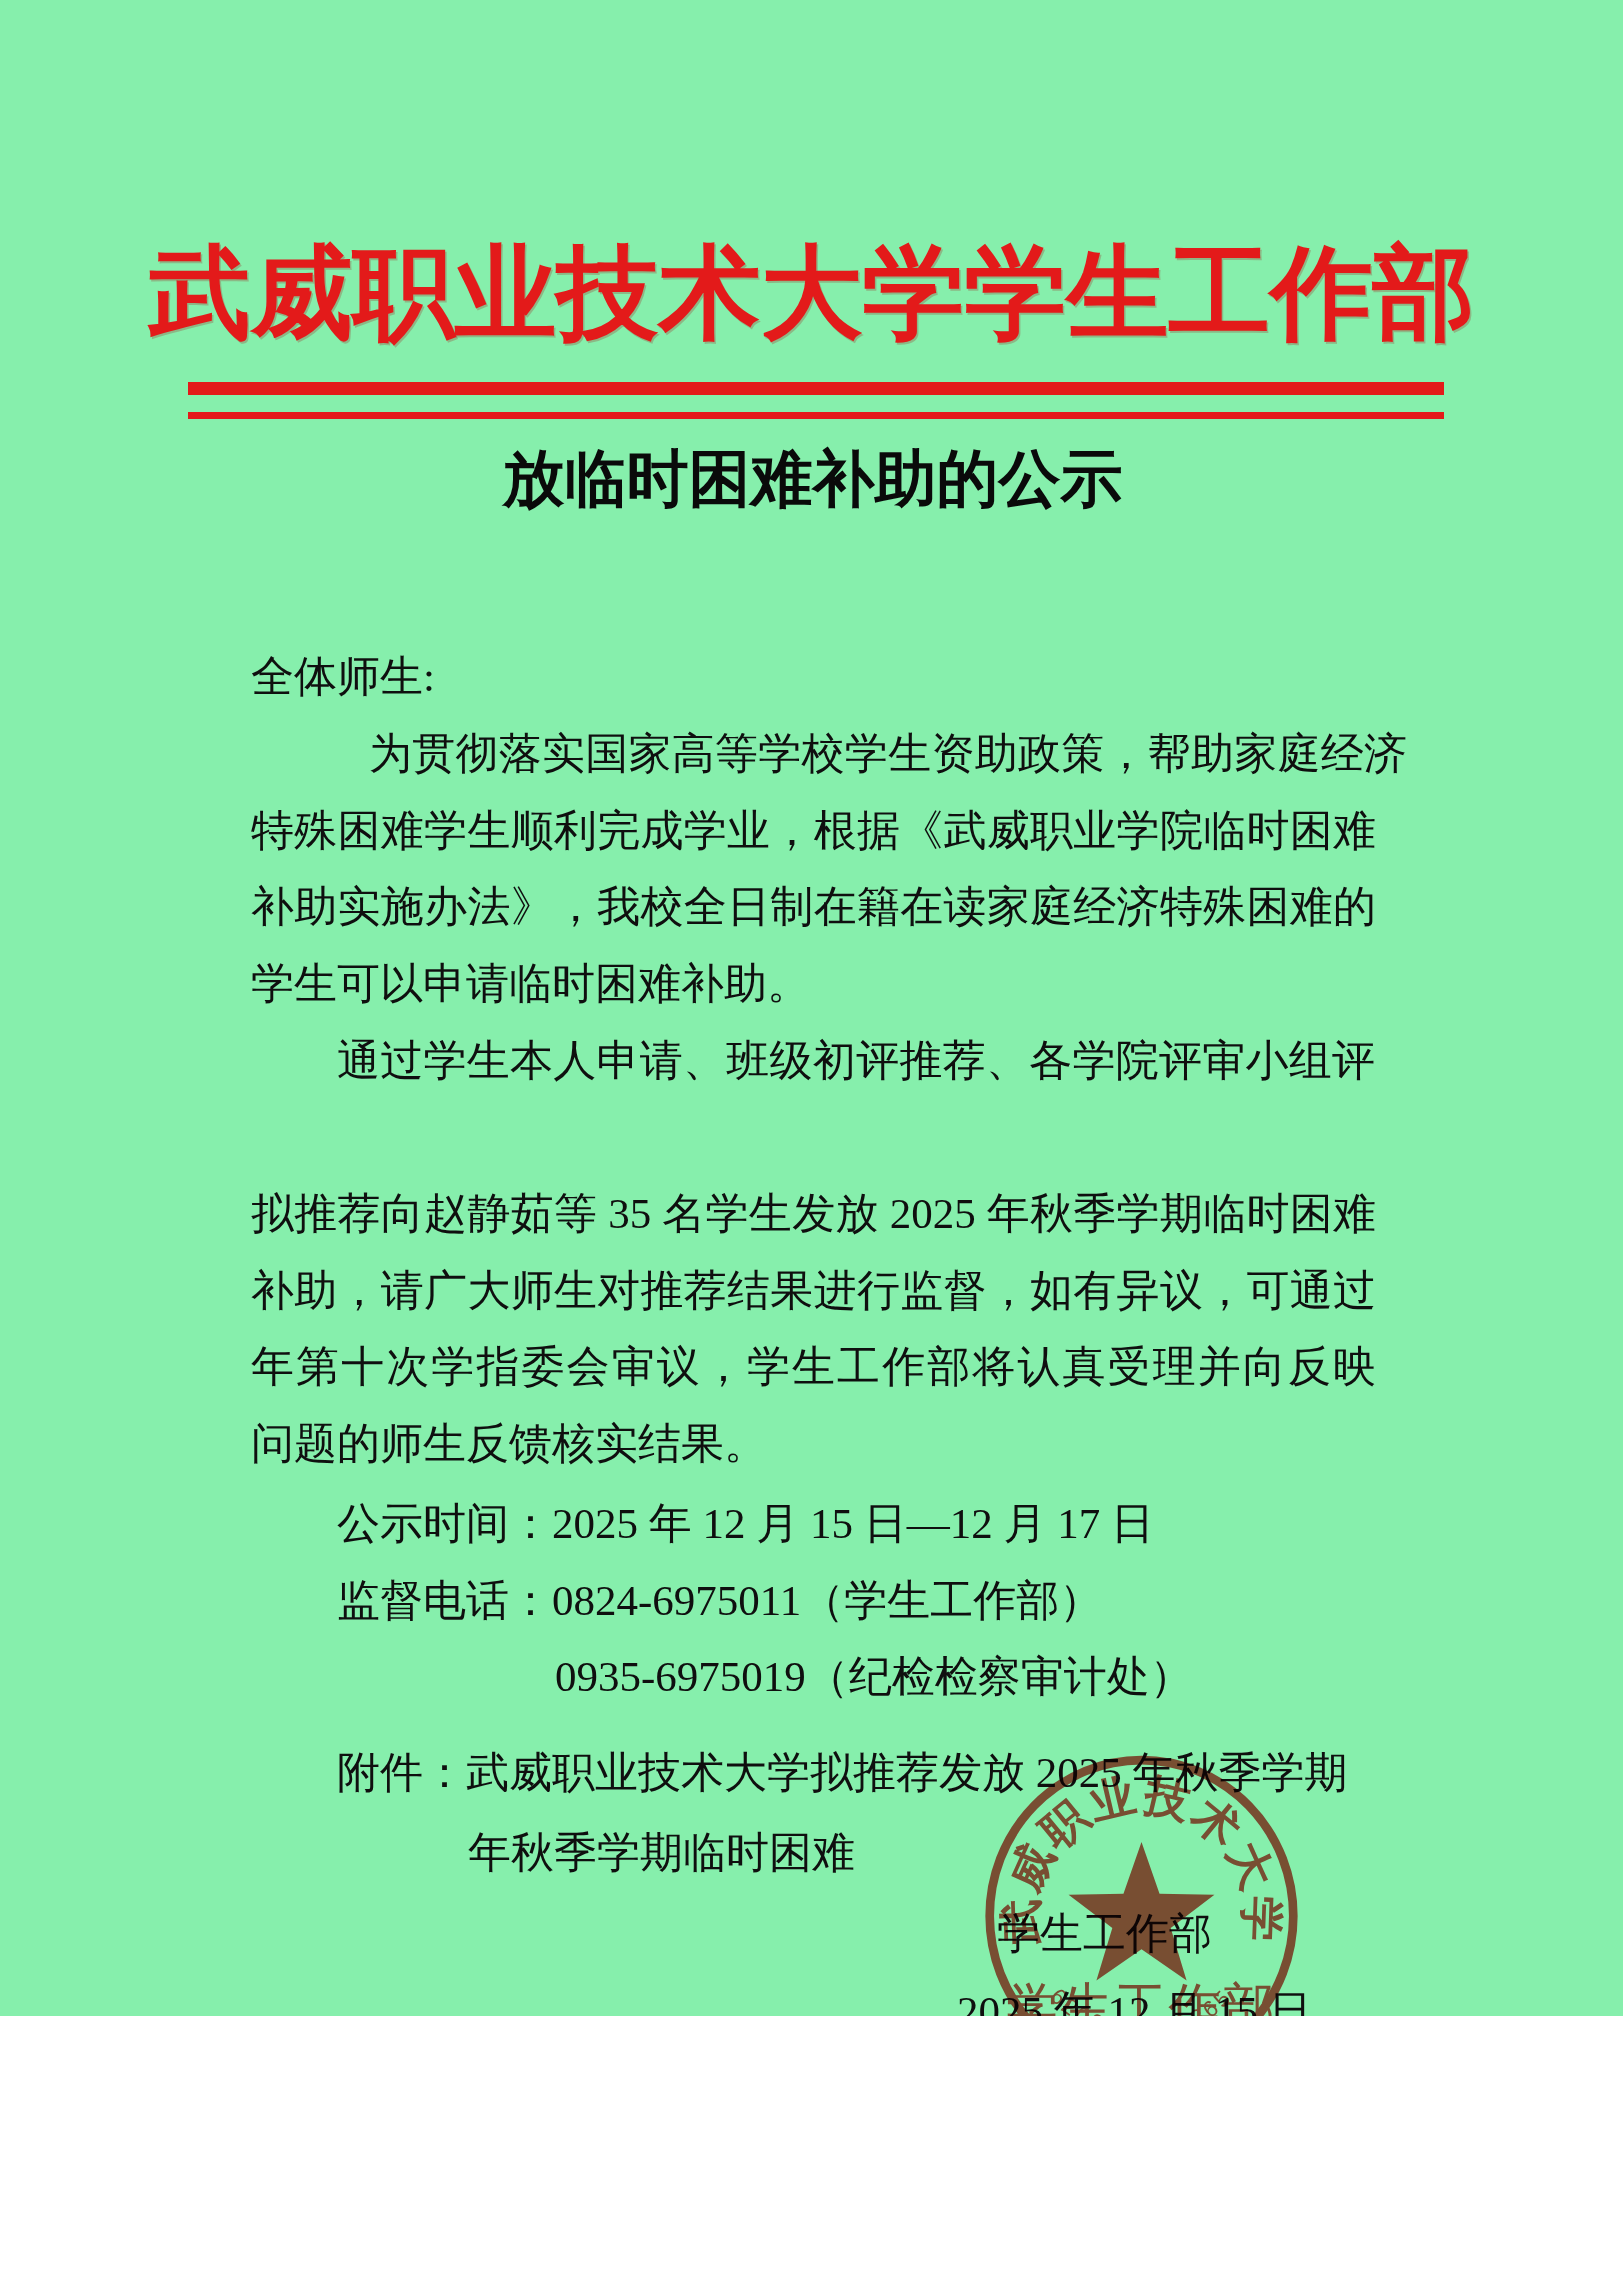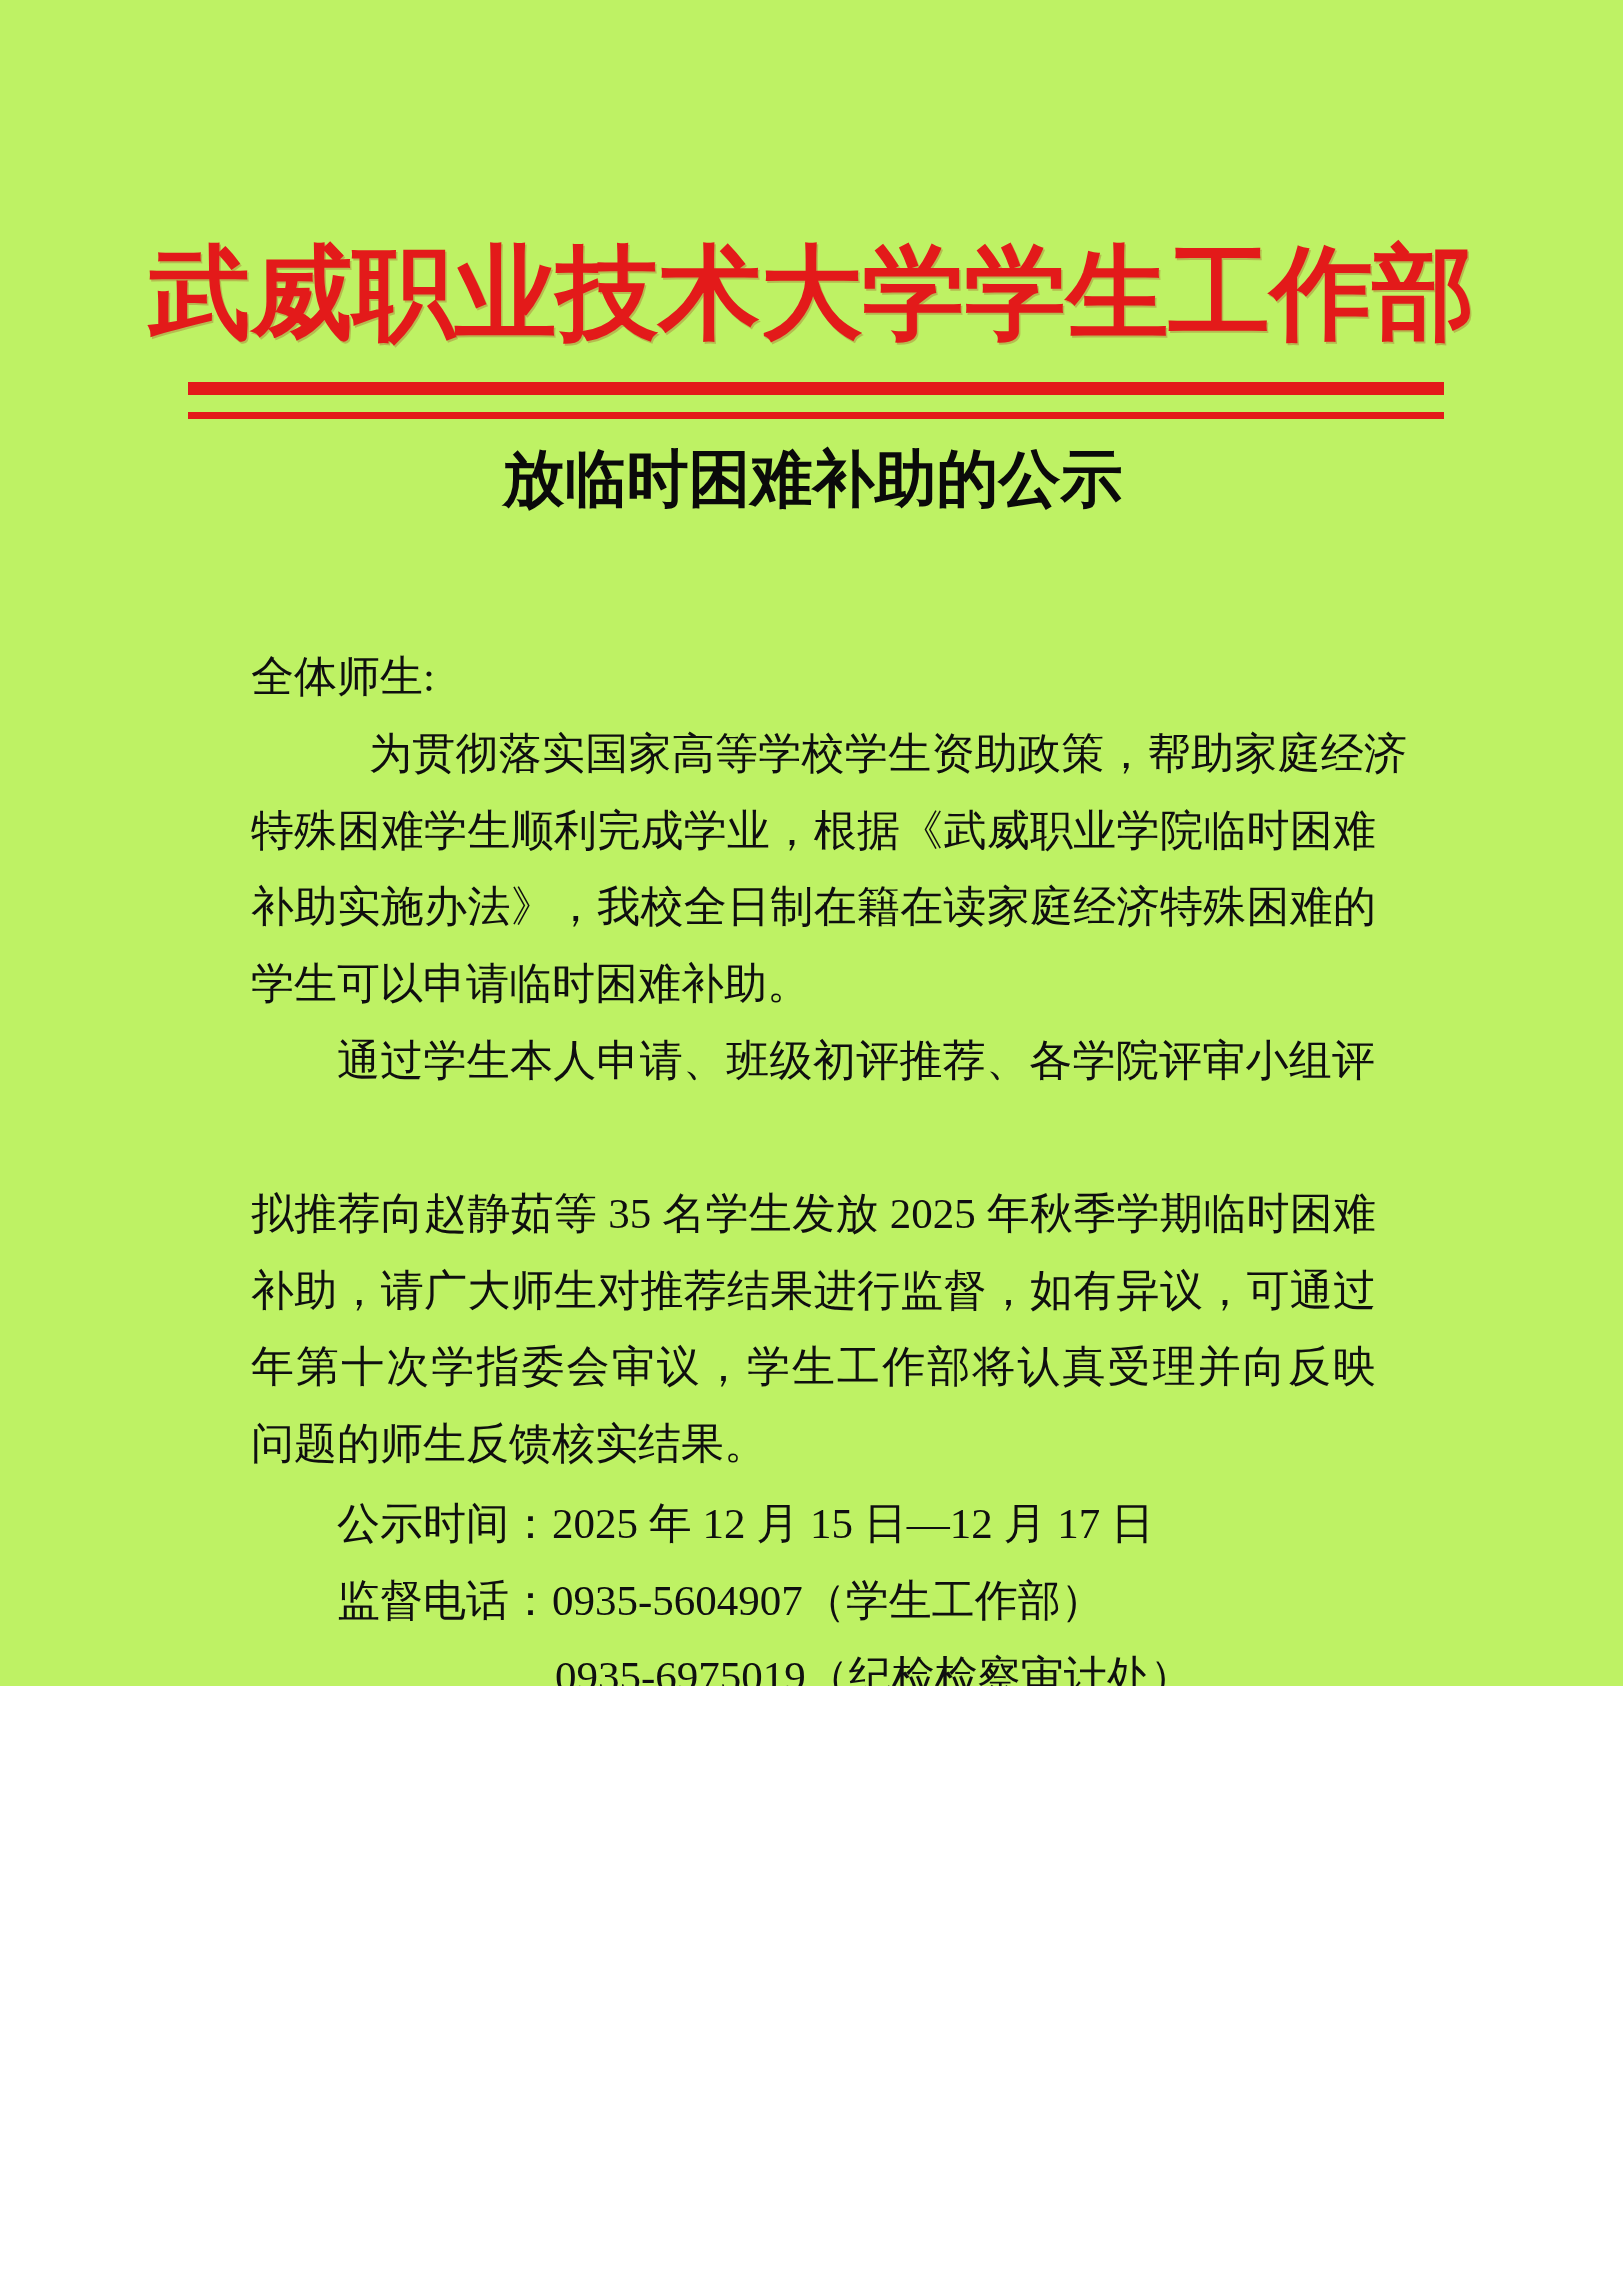--- a/index.html
+++ b/index.html
@@ -1,20 +1,20 @@
 <!DOCTYPE html>
 <html style="font-size:8.2px"><head>
 <meta charset="utf-8">
 <style>
   html, body { margin: 0; padding: 0; background: #ffffff; }
   .page {
     position: relative;
     width: 1623px;
-    height: 1686px;
-    background: #bef264;
+    height: 2016px;
+    background: #86efac;
     overflow: hidden;
     font-family: "Liberation Serif", serif;
     color: #111111;
   }
   
   .org-title {
     position: absolute;
     top: 240px; left: 0; width: 1623px;
     text-align: center;
     font-size: 102px;
@@ -80,21 +80,21 @@
   <div class="bline just" style="top:880px; left:251px; width:1125px;">补助实施办法》，我校全日制在籍在读家庭经济特殊困难的</div>
   <div class="bline" style="top:957px; left:251px;">学生可以申请临时困难补助。</div>
 
   <div class="bline just" style="top:1034px; left:337px; width:1038px;">通过学生本人申请、班级初评推荐、各学院评审小组评</div>
   <div class="bline just" style="top:1187px; left:251px; width:1125px;">拟推荐向赵静茹等 35 名学生发放 2025 年秋季学期临时困难</div>
   <div class="bline just" style="top:1264px; left:251px; width:1125px;">补助，请广大师生对推荐结果进行监督，如有异议，可通过</div>
   <div class="bline just" style="top:1340px; left:251px; width:1125px;">年第十次学指委会审议，学生工作部将认真受理并向反映</div>
   <div class="bline" style="top:1417px; left:251px;">问题的师生反馈核实结果。</div>
 
   <div class="bline" style="top:1497px; left:337px;">公示时间：2025 年 12 月 15 日—12 月 17 日</div>
-  <div class="bline" style="top:1574px; left:337px;">监督电话：0935-5604907（学生工作部）</div>
+  <div class="bline" style="top:1574px; left:337px;">监督电话：0824-6975011（学生工作部）</div>
   <div class="bline" style="top:1650px; left:555px;text-align:center;">0935-6975019（纪检检察审计处）</div>
   <div class="bline" style="top:1746px; left:337px;">附件：武威职业技术大学拟推荐发放 2025 年秋季学期</div>
   <div class="bline" style="top:1826px; left:468px;">年秋季学期临时困难</div>
 
   <div class="bline sig" style="top:1907px; left:997px;">学生工作部</div>
   <div class="bline sig" style="top:1985px; left:957px;">2025 年 12 月 15 日</div>
 
   <svg class="seal" viewBox="0 0 620 630" aria-hidden="true">
     <defs>
       <path id="sealTopArc" d="M 112,368 A 205,205 0 1 1 508,368" fill="none"></path>

